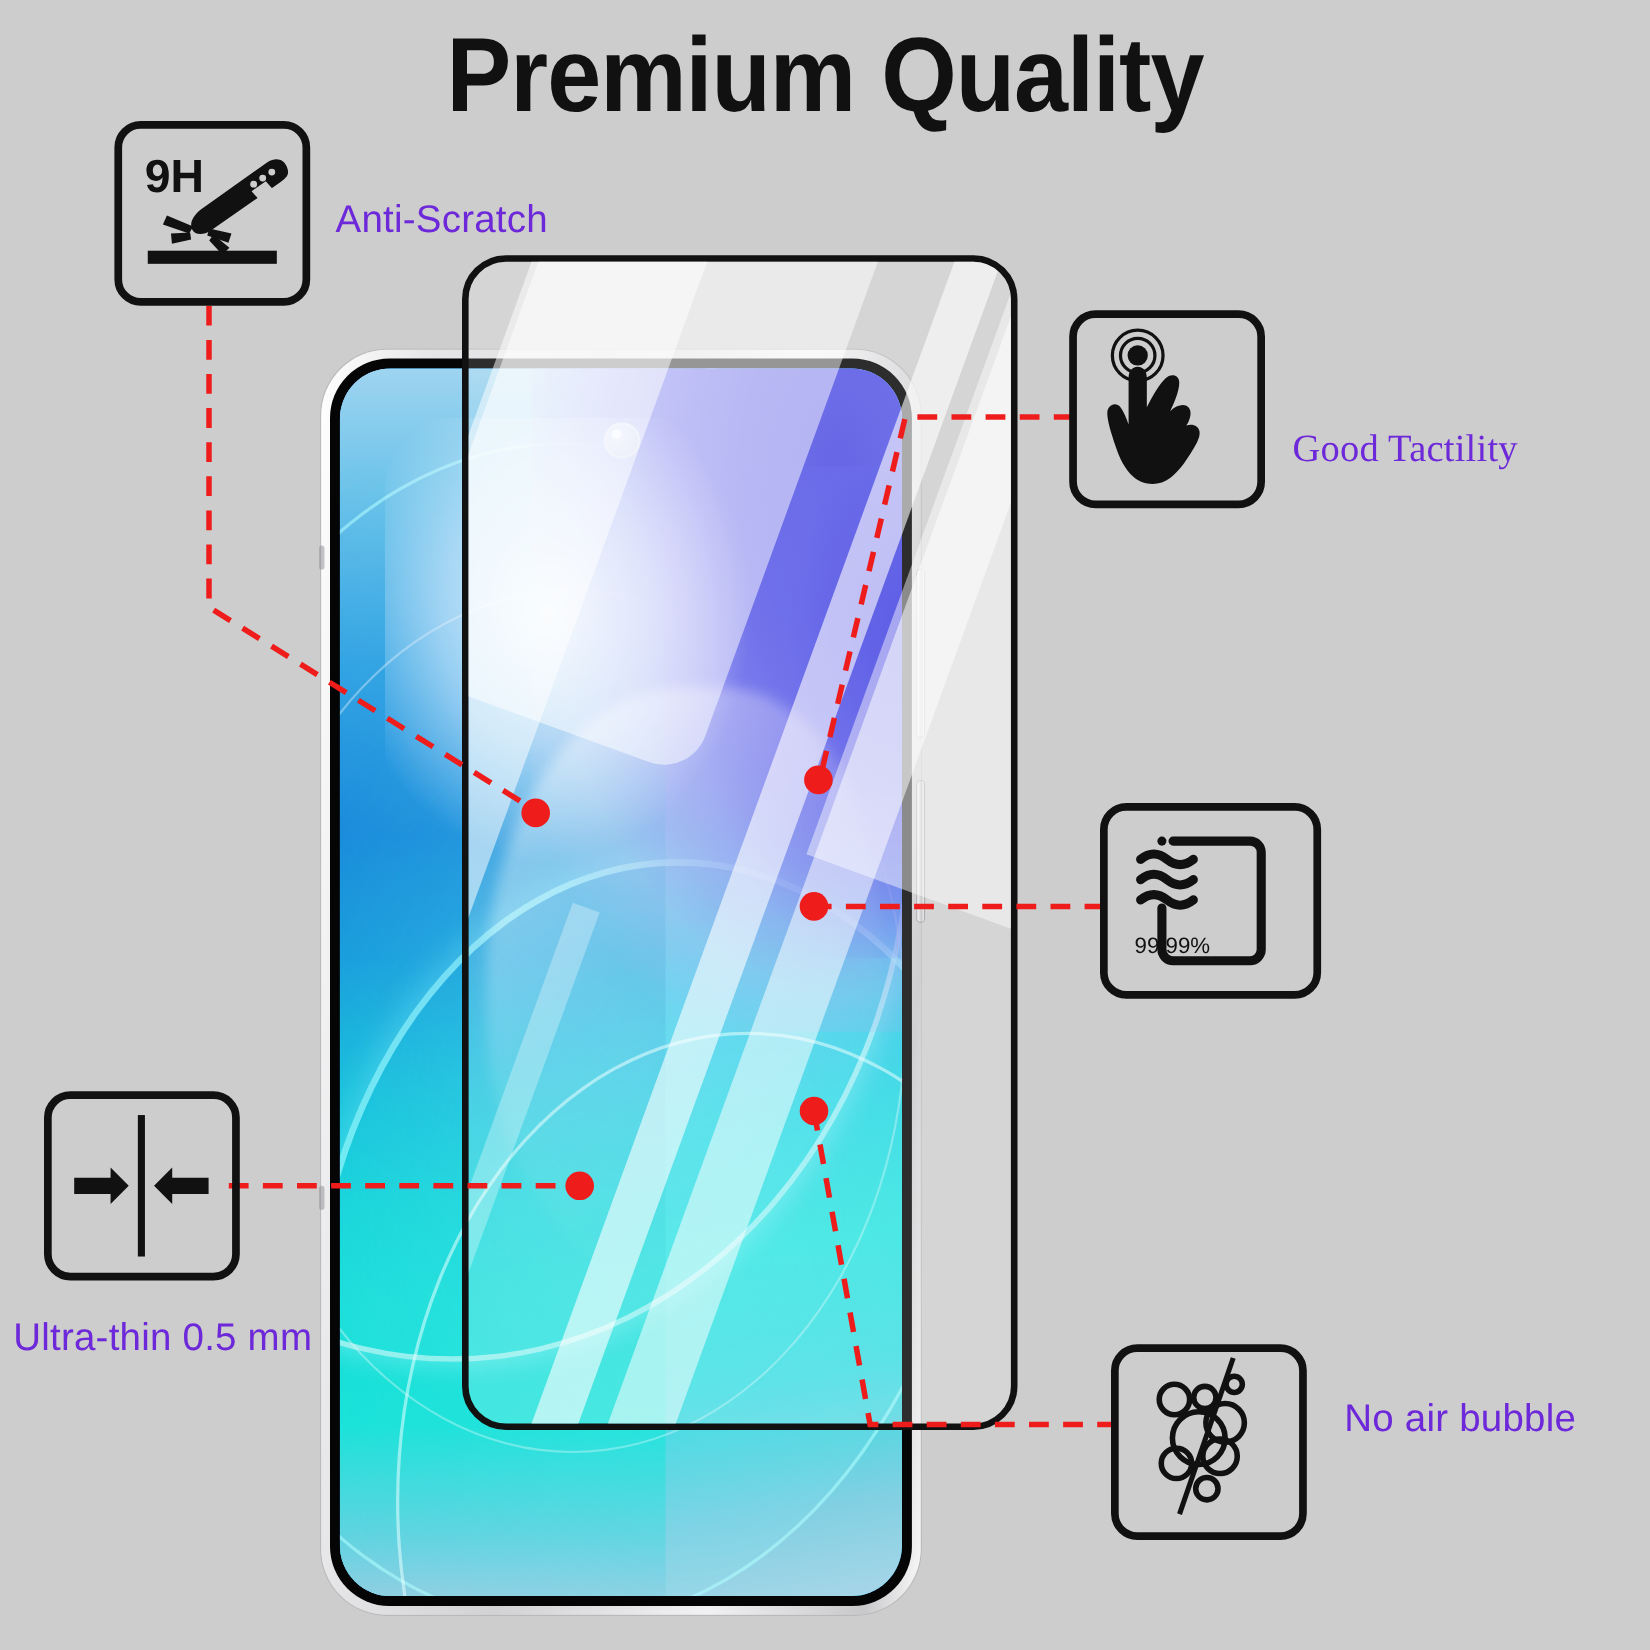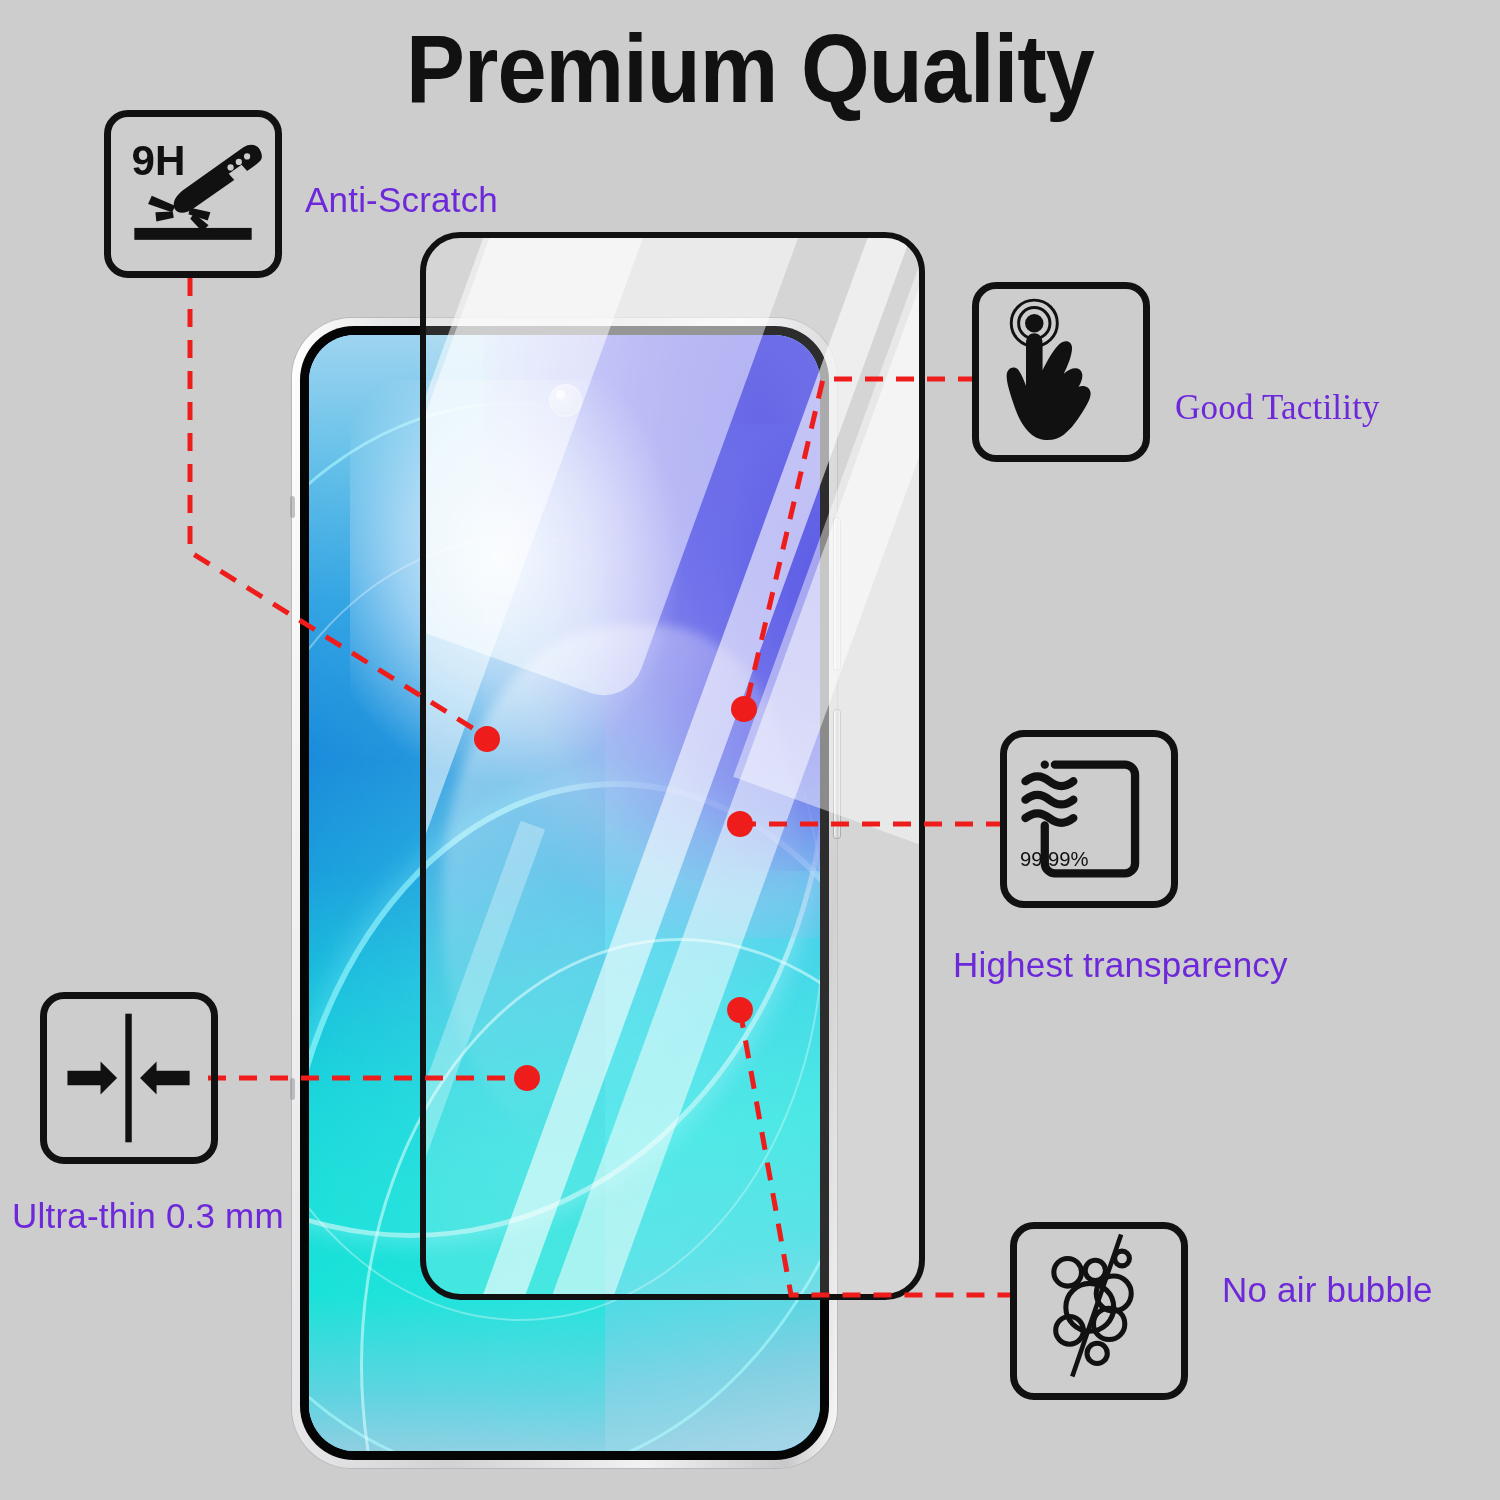--- a/index.html
+++ b/index.html
@@ -304,41 +304,40 @@
                C47,149 42,138 38,126
                C34,114 30,102 30,94
                C30,86 38,82 43,88
                C46,92 49,99 51,105
                L51,59
                C51,53 54,48 60,48 Z" fill="#111"></path>
     </svg>
   </div>
   <div class="icon-label" style="left:1175px;top:388px;font-family:Liberation Serif, serif;">Good Tactility</div>
 
-  <div class="icon-box" style="left:1000px;top:730px;width:178px;height:178px;">
+  <div class="icon-box" style="left:1000px;top:730px;width:201px;height:178px;">
     <svg class="icon-svg" viewBox="0 0 178 178">
       <path d="M52,30 L128,30 C134,30 139,35 139,41 L139,137 C139,143 134,148 128,148 L52,148
                C46,148 41,143 41,137 L41,96" fill="none" stroke="#111" stroke-width="9" stroke-linecap="round" stroke-linejoin="round"></path>
       <path d="M41,30 L41,30" fill="none" stroke="#111" stroke-width="9" stroke-linecap="round"></path>
       <path d="M20,48 C29,41 37,41 46,48 C55,55 63,55 72,48" fill="none" stroke="#111" stroke-width="9" stroke-linecap="round"></path>
       <path d="M20,68 C29,61 37,61 46,68 C55,75 63,75 72,68" fill="none" stroke="#111" stroke-width="9" stroke-linecap="round"></path>
       <path d="M20,88 C29,81 37,81 46,88 C55,95 63,95 72,88" fill="none" stroke="#111" stroke-width="9" stroke-linecap="round"></path>
       <text x="14" y="140" font-family="Liberation Sans, sans-serif" font-size="22" fill="#111">99.99%</text>
     </svg>
   </div>
-  <div class="icon-label" style="left:953px;top:945px;">Highest transparency</div>
 
   <div class="icon-box" style="left:40px;top:992px;width:178px;height:172px;">
     <svg class="icon-svg" viewBox="0 0 178 172">
       <rect x="85" y="16" width="7" height="140" fill="#111"></rect>
       <path d="M22,78 L58,78 L58,68 L76,86 L58,104 L58,94 L22,94 Z" fill="#111"></path>
       <path d="M155,78 L119,78 L119,68 L101,86 L119,104 L119,94 L155,94 Z" fill="#111"></path>
     </svg>
   </div>
-  <div class="icon-label" style="left:12px;top:1196px;">Ultra-thin 0.3 mm</div>
+  <div class="icon-label" style="left:12px;top:1196px;">Ultra-thin 0.5 mm</div>
 
   <div class="icon-box" style="left:1010px;top:1222px;width:178px;height:178px;">
     <svg class="icon-svg" viewBox="0 0 178 178">
       <g fill="none" stroke="#111" stroke-width="5.5">
         <circle cx="55" cy="47" r="15"></circle>
         <circle cx="85" cy="45" r="11"></circle>
         <circle cx="114" cy="32" r="8"></circle>
         <circle cx="105" cy="70" r="19"></circle>
         <circle cx="79" cy="85" r="26"></circle>
         <circle cx="100" cy="103" r="17"></circle>

